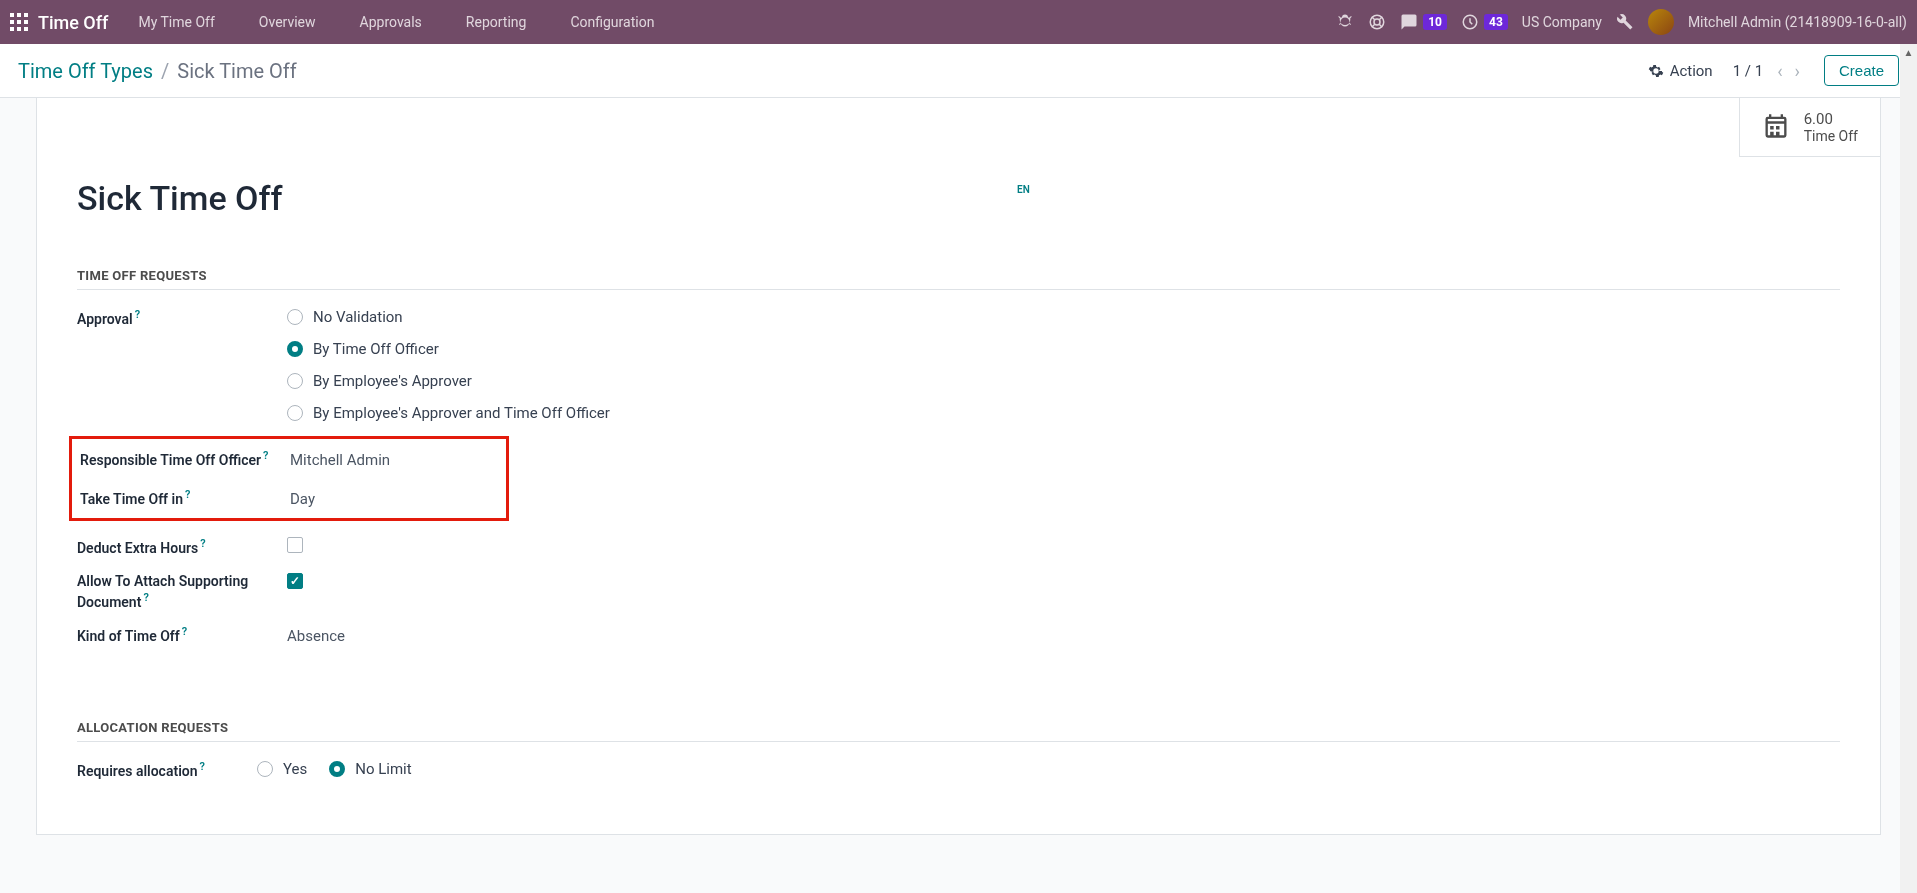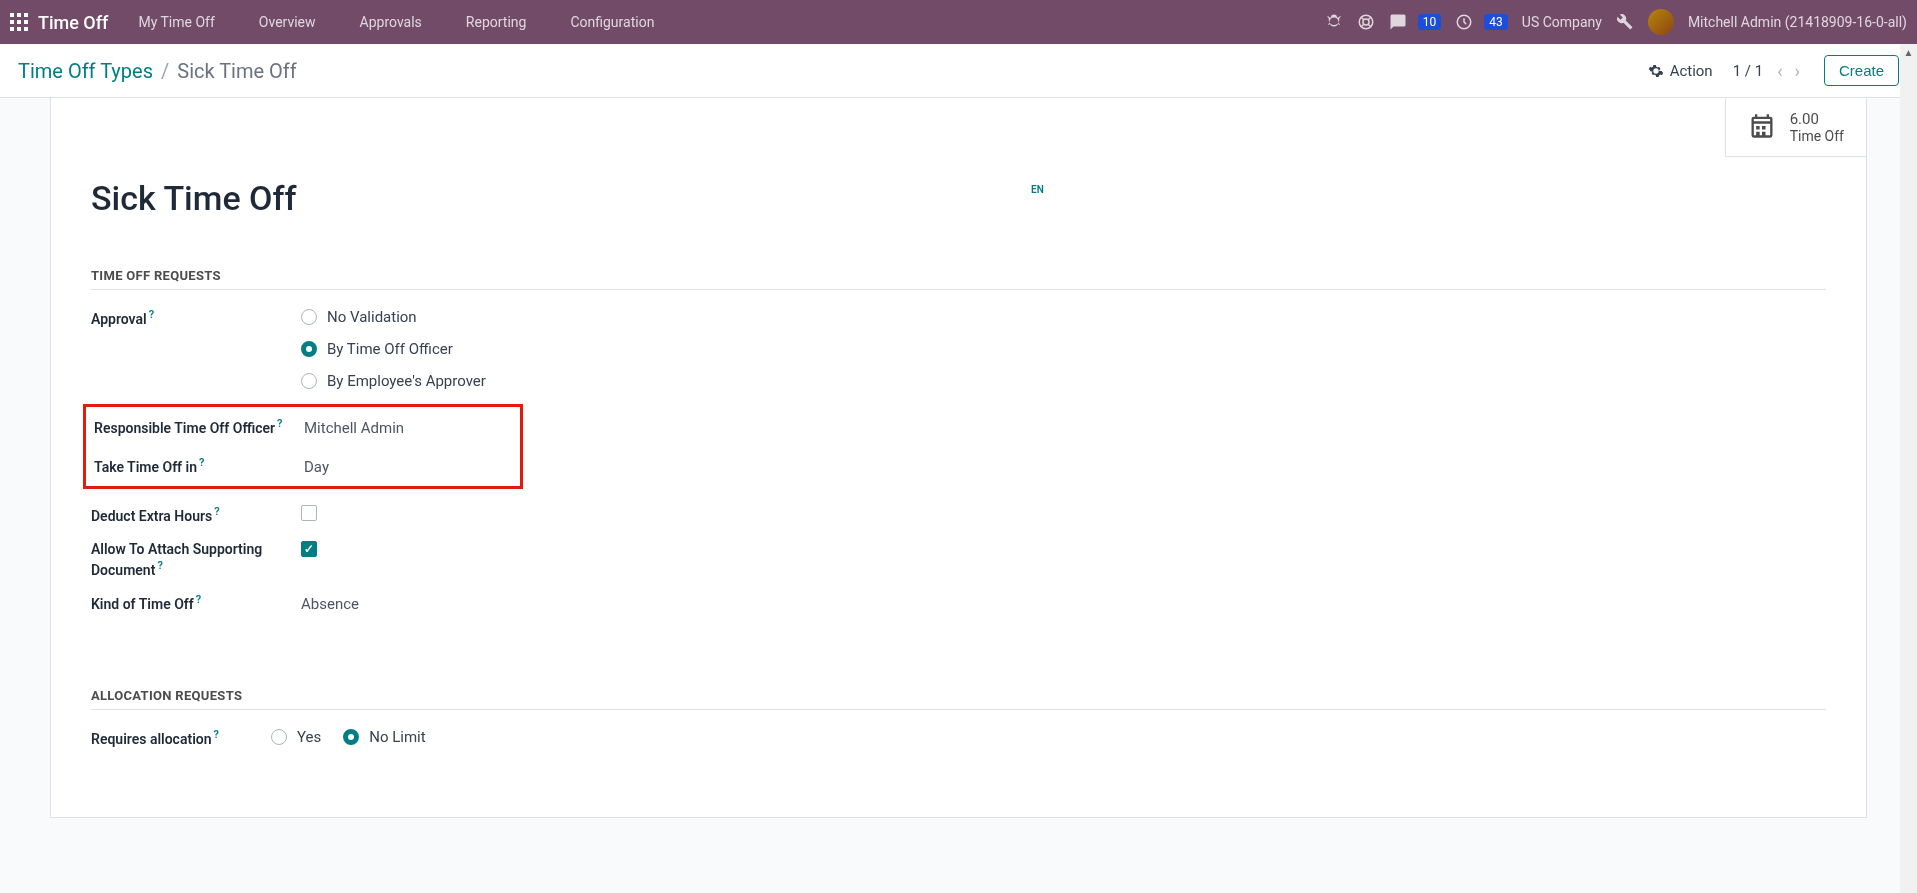--- a/index.html
+++ b/index.html
@@ -42,27 +42,27 @@
     align-items: center;
     color: #e0d6dd;
     cursor: pointer;
     font-size: 14px;
   }
   .topbar-spacer { flex: 1; }
   .topbar-right { display: flex; align-items: center; gap: 14px; }
   .top-icon { display: inline-flex; align-items: center; justify-content: center; cursor: pointer; position: relative; color:#e0d6dd; }
   .top-icon svg { width: 18px; height: 18px; }
   .badge {
-    background: #1d4ed8;
+    background: #6d28d9;
     color: #fff;
     font-size: 12px;
-    font-weight: 400;
+    font-weight: 700;
     padding: 1px 5px;
     border-radius: 3px;
-    margin-left: 11px;
+    margin-left: 5px;
   }
   .company-name { color: #e0d6dd; cursor: pointer; }
   .avatar {
     width: 26px; height: 26px;
     border-radius: 50%;
     background: linear-gradient(135deg,#b8860b,#8b4513);
     display: inline-block;
   }
   .user-name { color: #e0d6dd; cursor: pointer; white-space: nowrap; }
 
@@ -94,21 +94,21 @@
     color: #017e84;
     background: #fff;
     padding: 6px 14px;
     border-radius: 4px;
     font-size: 15px;
     cursor: pointer;
   }
 
   
   .sheet-wrap {
-    padding: 0 50px;
+    padding: 0 36px;
     position: relative;
   }
   .sheet {
     background: #fff;
     border: 1px solid #dee2e6;
     border-top: none;
     min-height: 720px;
     position: relative;
   }
   .stat-box {
@@ -372,20 +372,24 @@
                 <span class="radio-label">No Validation</span>
               </div>
               <div class="radio-item">
                 <span class="radio-circle selected"></span>
                 <span class="radio-label">By Time Off Officer</span>
               </div>
               <div class="radio-item">
                 <span class="radio-circle"></span>
                 <span class="radio-label">By Employee's Approver</span>
               </div>
+              <div class="radio-item">
+                <span class="radio-circle"></span>
+                <span class="radio-label">By Employee's Approver and Time Off Officer</span>
+              </div>
             </div>
           </div>
 
           <div class="highlight-group">
             <div class="field-row">
               <div class="field-label">
                 <span>Responsible Time Off Officer</span><span class="help-q">?</span>
               </div>
               <div class="field-value">Mitchell Admin</div>
             </div>

